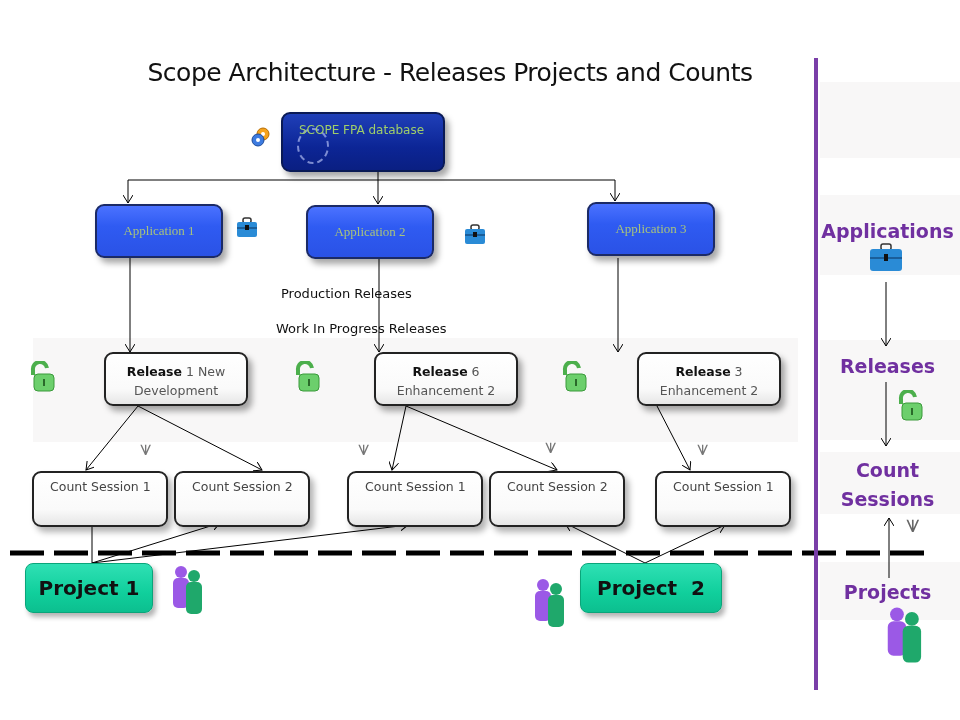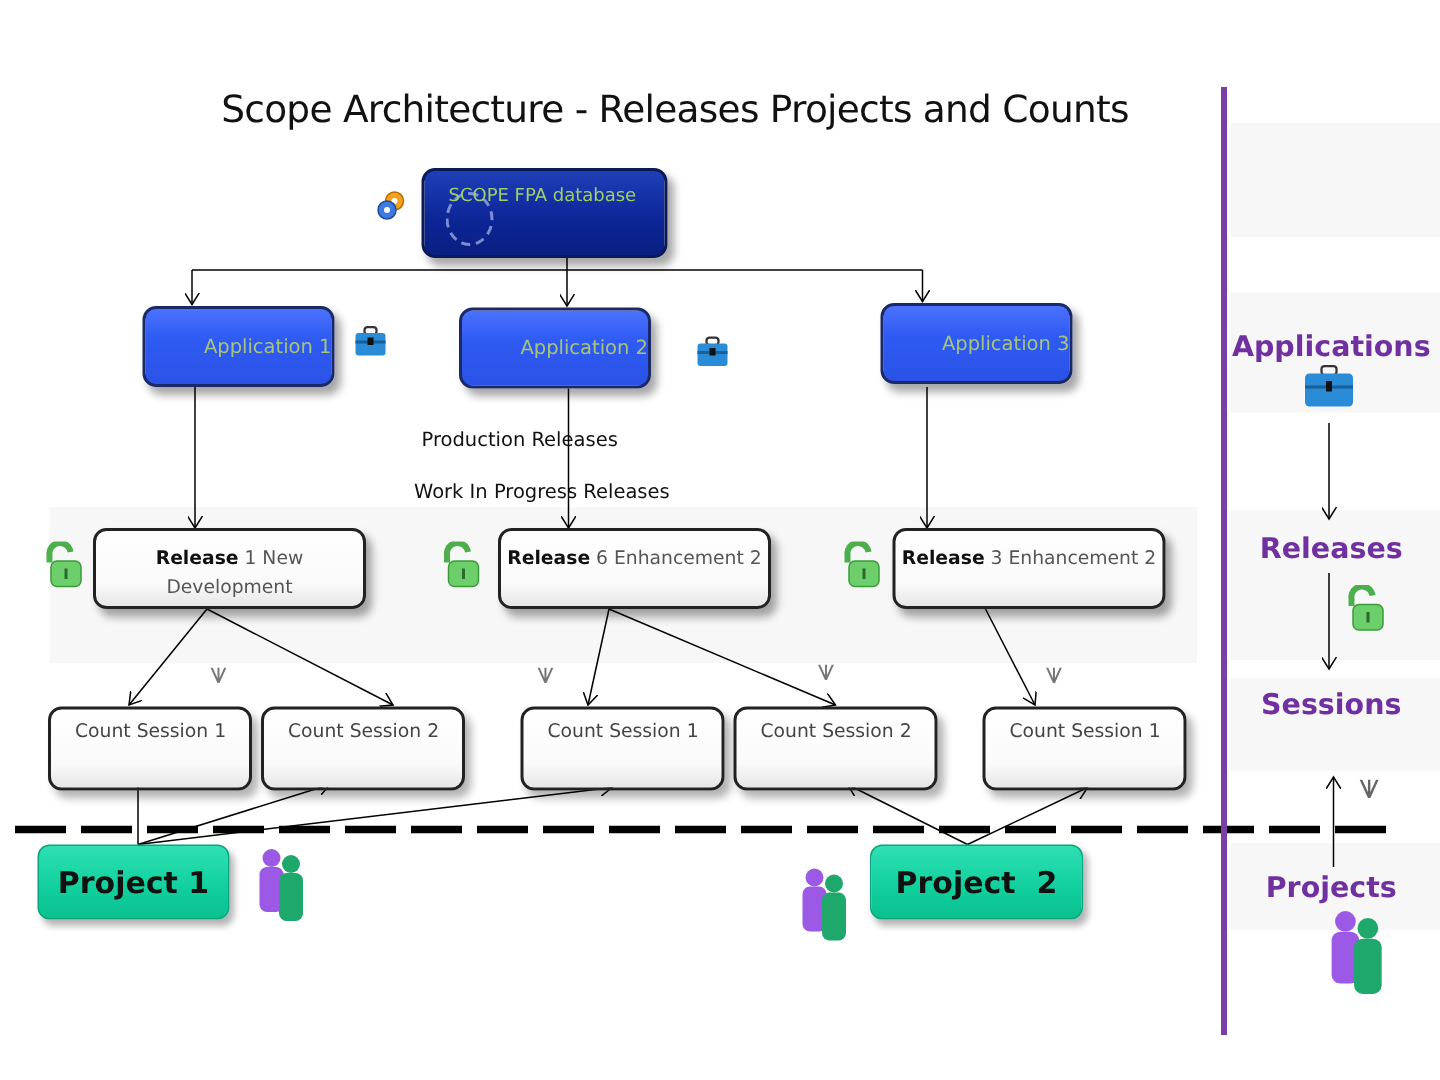--- a/index.html
+++ b/index.html
@@ -2,22 +2,22 @@
 <html><head>
 <meta charset="utf-8">
 <style>
   html, body { margin:0; padding:0; background:#ffffff; }
   body { width:960px; height:720px; position:relative; overflow:hidden; font-family:"DejaVu Sans", sans-serif; }
   .abs { position:absolute; }
   .title { left:100px; top:58px; width:700px; text-align:center; font-size:25px; color:#111; font-family:"DejaVu Sans", sans-serif; letter-spacing:-0.5px; }
   .band { position:absolute; background:#f8f7f7; }
   .db-box { left:281px; top:112px; width:164px; height:60px; border-radius:9px; background:linear-gradient(#1f3fb8,#0c2595 60%,#0a1f82); border:2px solid #0a1a55; box-shadow:4px 5px 6px rgba(0,0,0,0.35); color:#9fce6a; font-size:12px; box-sizing:border-box; padding:9px 0 0 16px; }
   .db-box .swirl { position:absolute; left:14px; top:14px; width:28px; height:32px; border:2px dashed rgba(200,210,255,0.6); border-radius:50%; }
-  .app-box { width:128px; height:54px; border-radius:9px; background:linear-gradient(#4b72ff,#2f5bf2 40%,#2a52e6); border:2px solid #1b2a66; box-shadow:4px 5px 6px rgba(0,0,0,0.35); color:#a8c37c; font-size:13px; display:flex; align-items:center; justify-content:flex-end; box-sizing:border-box; }
-  .rel-box { width:182px; height:54px; border-radius:9px; background:linear-gradient(#ffffff,#fafafa 70%,#e6e6e6); border:2px solid #222; box-shadow:4px 5px 6px rgba(0,0,0,0.35); color:#555; font-size:12.5px; text-align:center; box-sizing:border-box; padding-top:8px; line-height:19px; }
+  .app-box { width:128px; height:54px; border-radius:9px; background:linear-gradient(#4b72ff,#2f5bf2 40%,#2a52e6); border:2px solid #1b2a66; box-shadow:4px 5px 6px rgba(0,0,0,0.35); color:#a8c37c; font-size:13px; display:flex; align-items:center; justify-content:center; box-sizing:border-box;font-family:Liberation Serif, serif; }
+  .rel-box { width:144px; height:54px; border-radius:9px; background:linear-gradient(#ffffff,#fafafa 70%,#e6e6e6); border:2px solid #222; box-shadow:4px 5px 6px rgba(0,0,0,0.35); color:#555; font-size:12.5px; text-align:center; box-sizing:border-box; padding-top:8px; line-height:19px;margin-left:42px; }
   .rel-box b { color:#111; }
   .cs-box { width:136px; height:56px; border-radius:9px; background:linear-gradient(#ffffff,#fafafa 70%,#e6e6e6); border:2px solid #222; box-shadow:4px 5px 6px rgba(0,0,0,0.3); color:#444; font-size:12.5px; box-sizing:border-box; padding:6px 0 0 16px; }
   .proj-box { height:50px; border-radius:8px; background:linear-gradient(#2fe0b4,#10cf9c 60%,#0cbf8f); border:1px solid #0aa57a; box-shadow:3px 4px 5px rgba(0,0,0,0.3); color:#111; font-weight:bold; font-size:20px; display:flex; align-items:center; justify-content:center; box-sizing:border-box; }
   .label { font-size:13px; color:#111; }
   .vline { left:814px; top:58px; width:4px; height:632px; background:#7a3ea8; }
   .side { color:#7030a0; font-weight:bold; font-size:19px; text-align:center; }
   .side.u { text-decoration:underline; }
   svg.lines { position:absolute; left:0; top:0; }
   .icon { position:absolute; }
 </style>
@@ -201,20 +201,21 @@
 </div>
 <div class="abs side" style="left:820px;top:355px;width:135px;">Releases</div>
 <div class="abs icon" style="left:896px;top:390px;">
   <svg width="30" height="32" viewBox="0 0 30 32">
       <path d="M5 14 V9 a7 7 0 0 1 14 -2" fill="none" stroke="#4caf4c" stroke-width="4"></path>
       <rect x="6" y="13" width="20" height="17" rx="4" fill="#6ccf6c" stroke="#3a9a3a"></rect>
       <rect x="15" y="18" width="2" height="7" fill="#2a6a2a"></rect>
     </svg>
 </div>
 <div class="abs side" style="left:820px;top:456px;width:135px;line-height:29px;">
+  <div>Count</div>
   <div>Sessions</div>
 </div>
 <div class="abs icon" style="left:906px;top:510px;font-size:24px;color:#666;">⩛</div>
 <div class="abs side" style="left:820px;top:581px;width:135px;">Projects</div>
 <div class="abs icon" style="left:882px;top:604px;">
   <svg width="46" height="62" viewBox="0 0 40 52">
       <circle cx="13" cy="8" r="6" fill="#9b59e6"></circle>
       <rect x="5" y="14" width="16" height="30" rx="5" fill="#9b59e6"></rect>
       <circle cx="26" cy="12" r="6" fill="#1fa86b"></circle>
       <rect x="18" y="18" width="16" height="32" rx="5" fill="#1fa86b"></rect>

